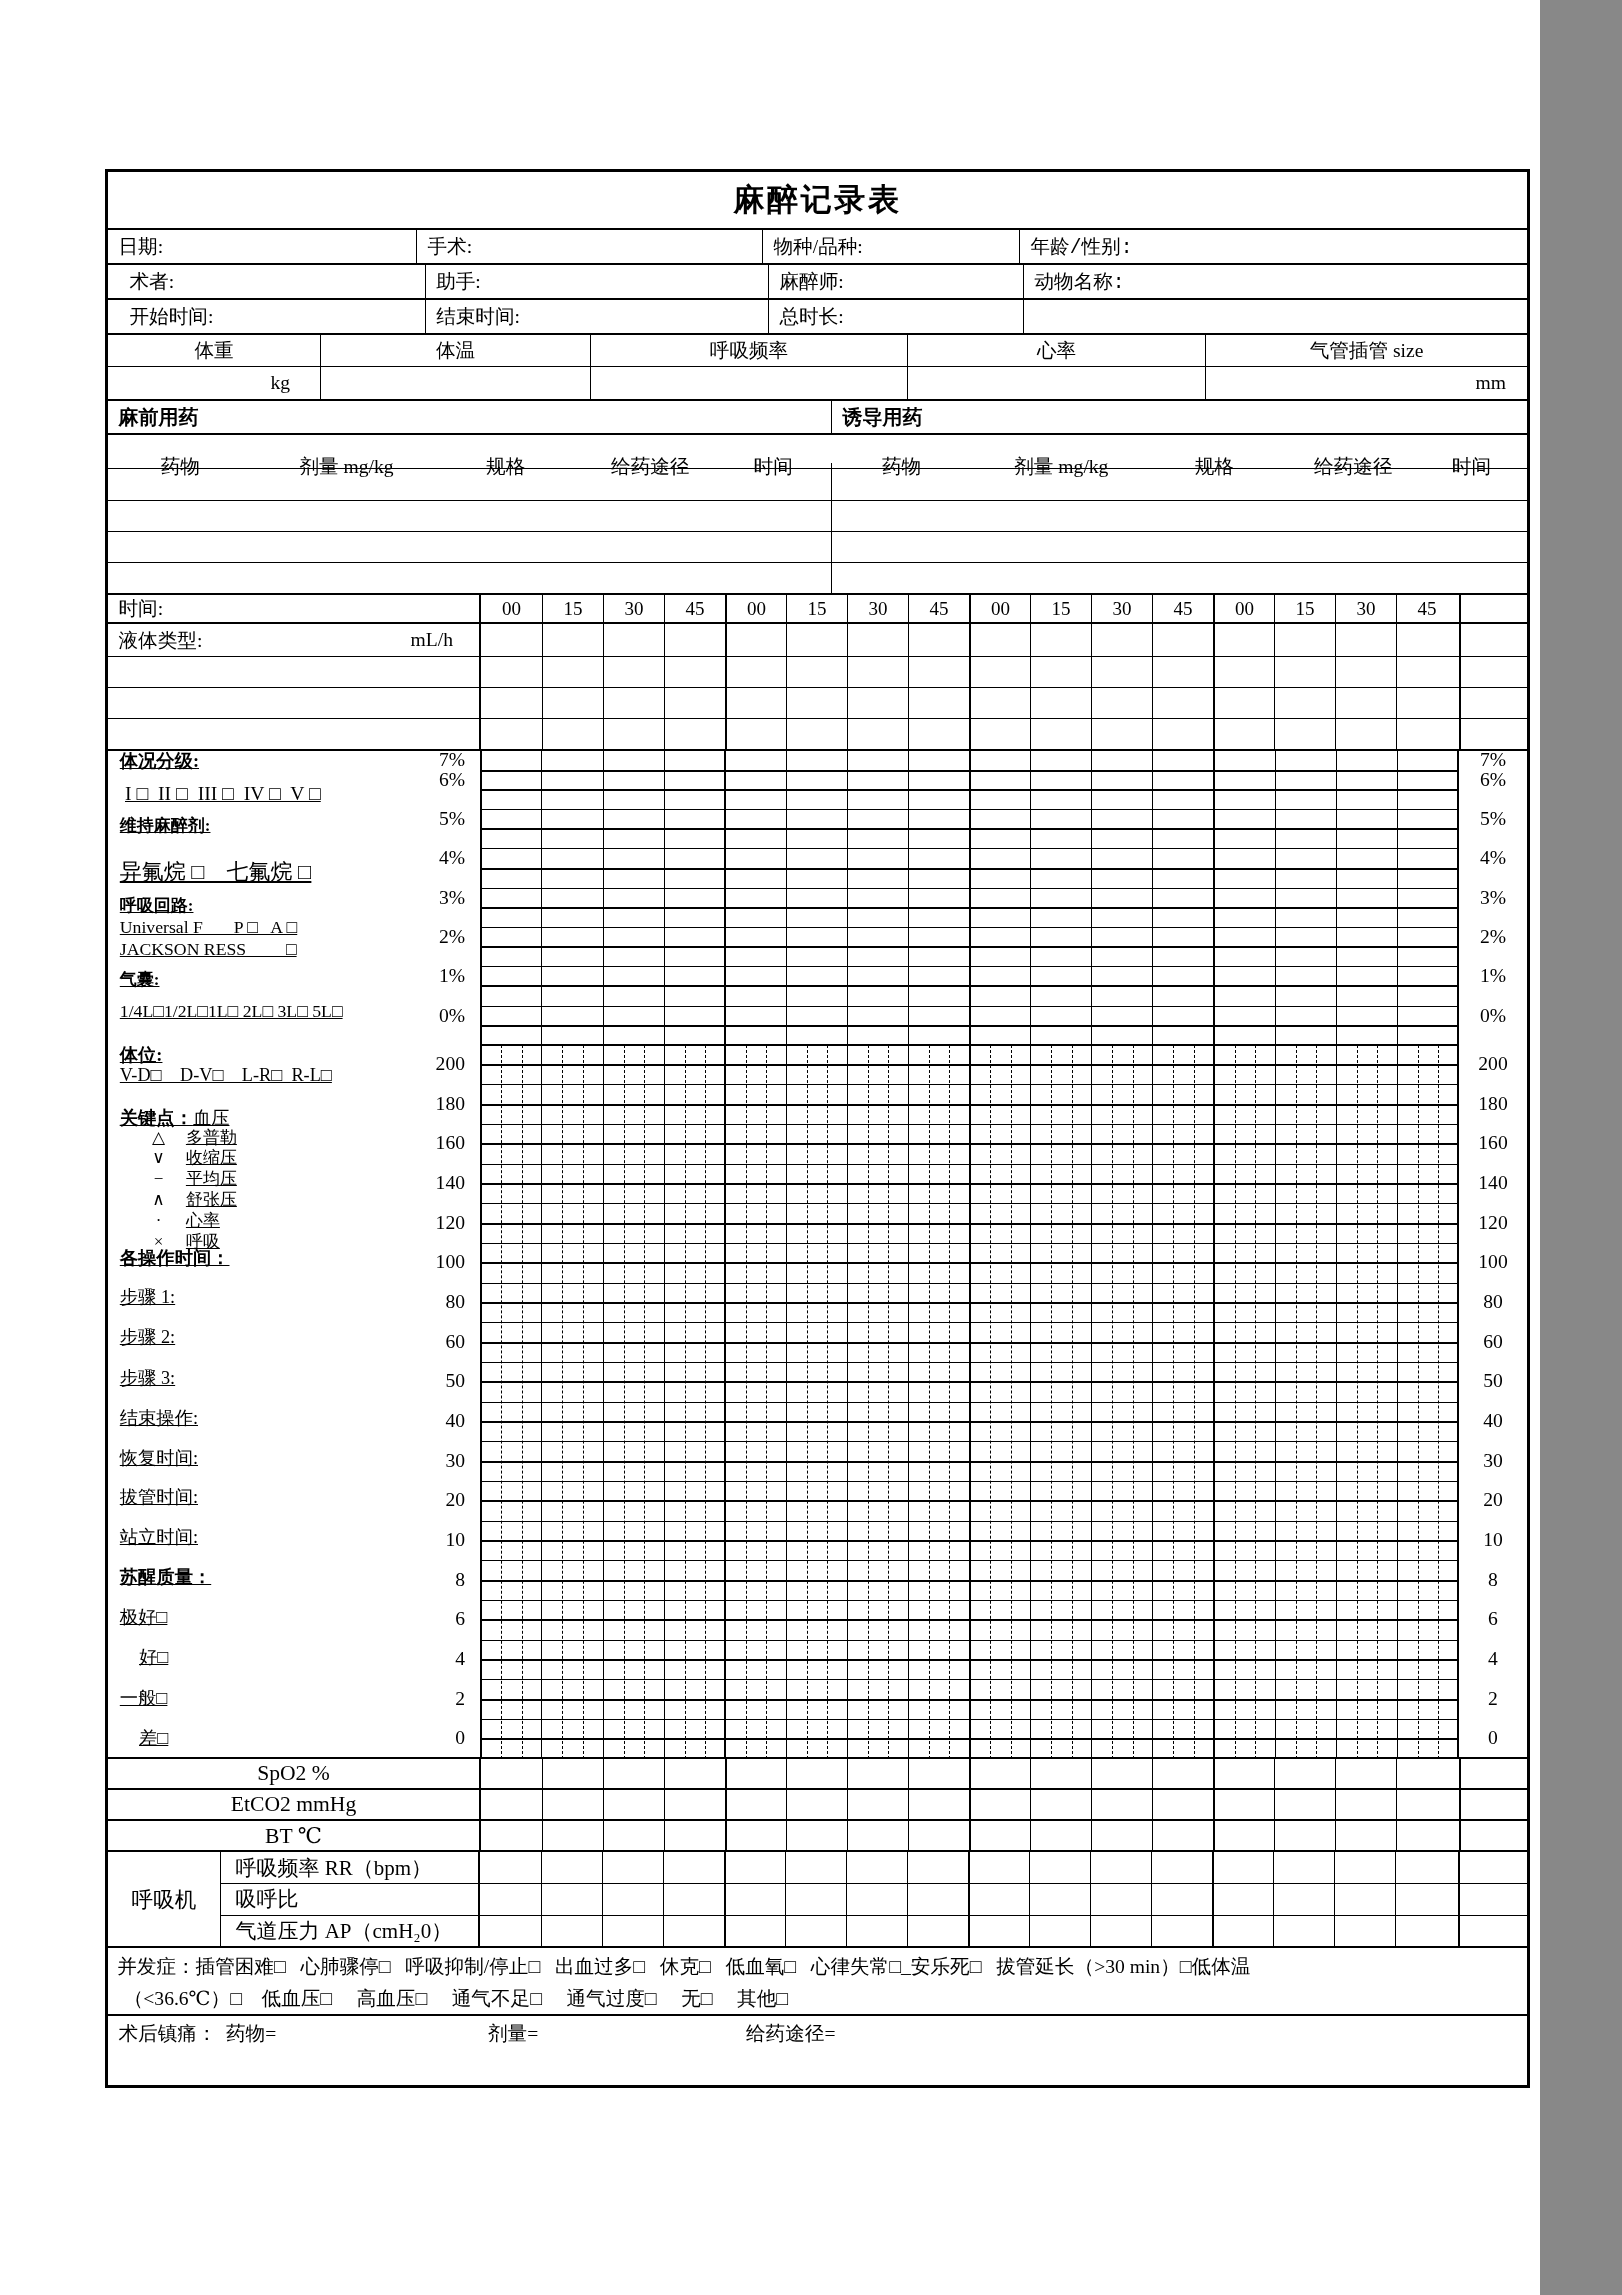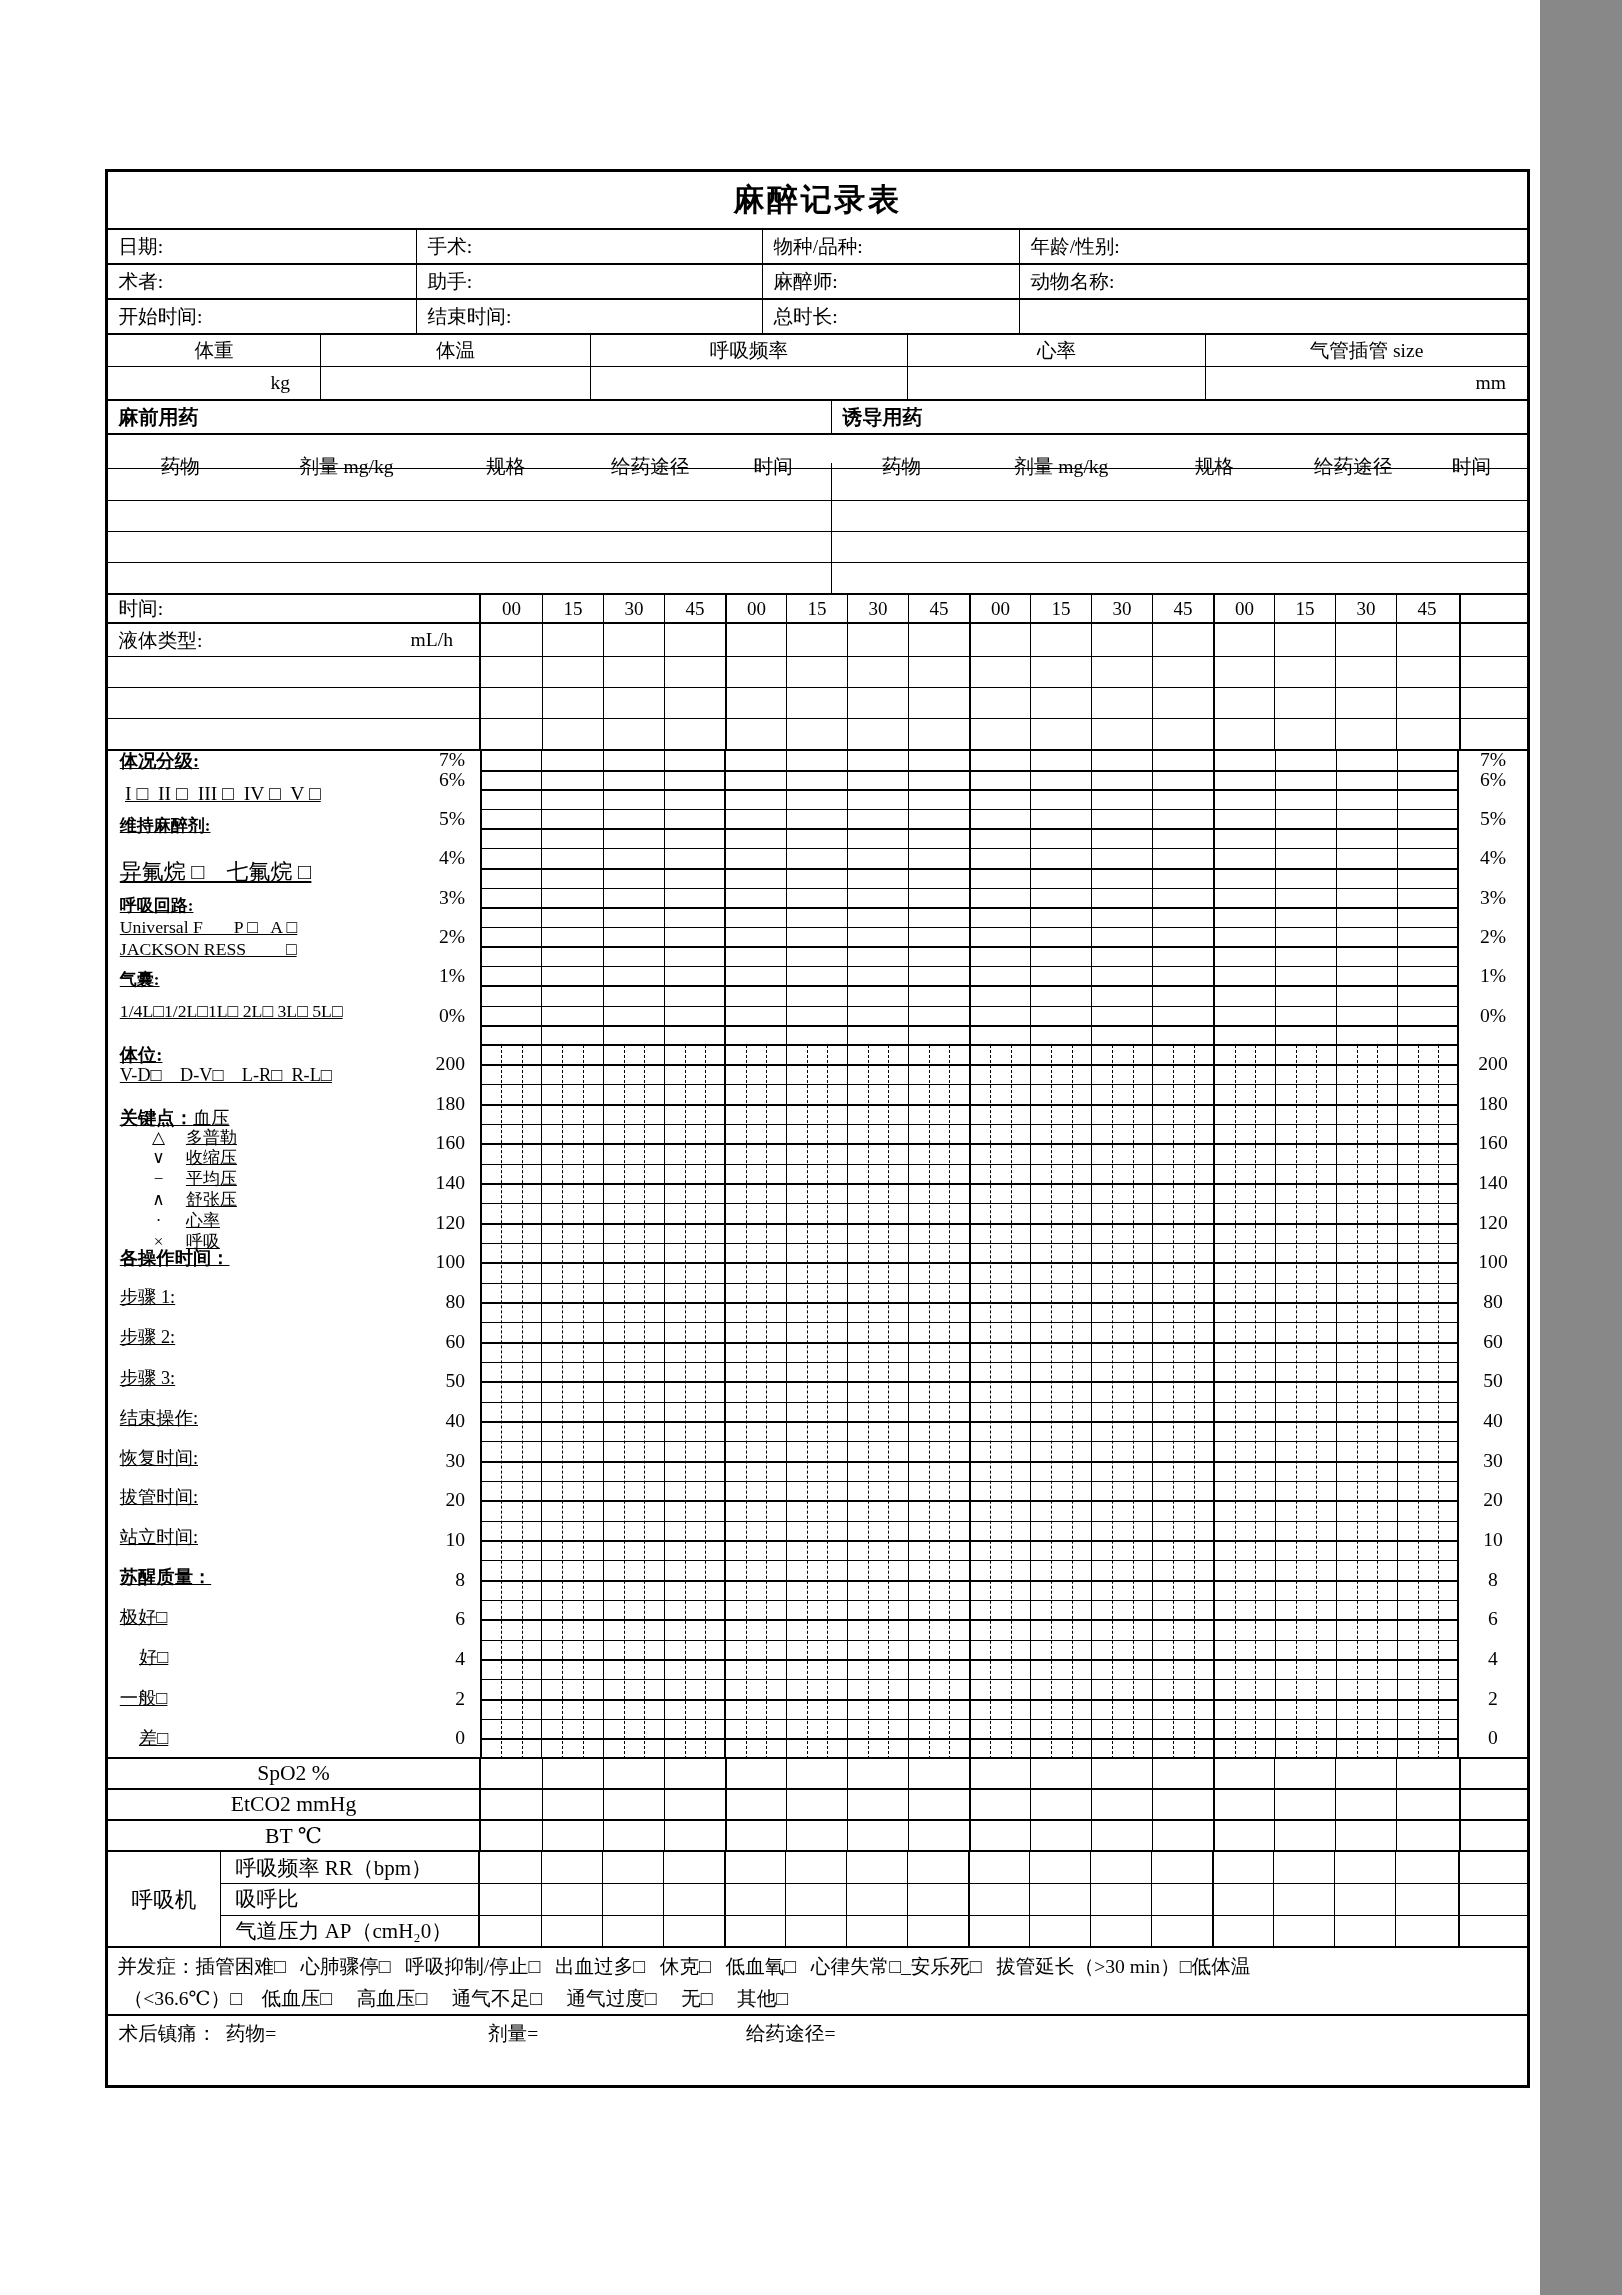--- a/index.html
+++ b/index.html
@@ -12,24 +12,24 @@
   .bt2 { border-top:1.3px solid #000; } .bt3 { border-top:2px solid #000; } .bt4 { border-top:2.6px solid #000; }
 
   .title-row { height:56px; align-items:center; justify-content:center;
                font-size:31px; font-weight:bold; letter-spacing:2.6px; }
 
   .cell { position:relative; display:flex; align-items:center; font-size:19.6px; padding-left:10.5px; }
   .cell + .cell { border-left:1.3px solid #000; }
   .cell.center { justify-content:center; padding-left:0; }
   .cell.rt { justify-content:flex-end; }
 
-  .h54 { height:35px; } .h53 { height:35px; } .h51 { height:33px; } .h50 { height:33px; }
+  .h54 { height:35px; } .h53 { height:35px;padding-left:11px; } .h51 { height:33px; } .h50 { height:33px; }
   .h52 { height:34px; } .h44 { height:29px; } .h48 { height:31px; }
 
-  .iw1 { width:308px; } .iw2 { width:346px; } .iw3 { width:257px; } .iw4 { width:508px; }
+  .iw1 { width:308px; } .iw2 { width:346px; } .iw3 { width:257px; } .iw4 { width:508px;font-family:Liberation Mono, monospace; }
   .vw1 { width:212px; } .vw2 { width:270px; } .vw3 { width:317px; } .vw4 { width:298px; } .vw5 { width:322px; }
 
   .med-h { height:34px; } .medhalf { width:724px; border-right:1.3px solid #000; display:flex;
            align-items:center; padding-left:10.5px; font-size:20px; font-weight:bold; position:relative; }
   .medhalf2 { flex:1; border-right:none; }
   .medcols { height:35px; }
   .mchalf { position:relative; width:724px; border-right:1.3px solid #000; font-size:19.6px;margin-top:28px; }
   .mchalf2 { flex:1; border-right:none; }
   .mc { position:absolute; top:50%; transform:translate(-50%,-50%); white-space:pre; }
   .mc1 { left:10%; } .mc2 { left:33%; } .mc3 { left:55%; } .mc4 { left:75%; } .mc5 { left:92%; }

